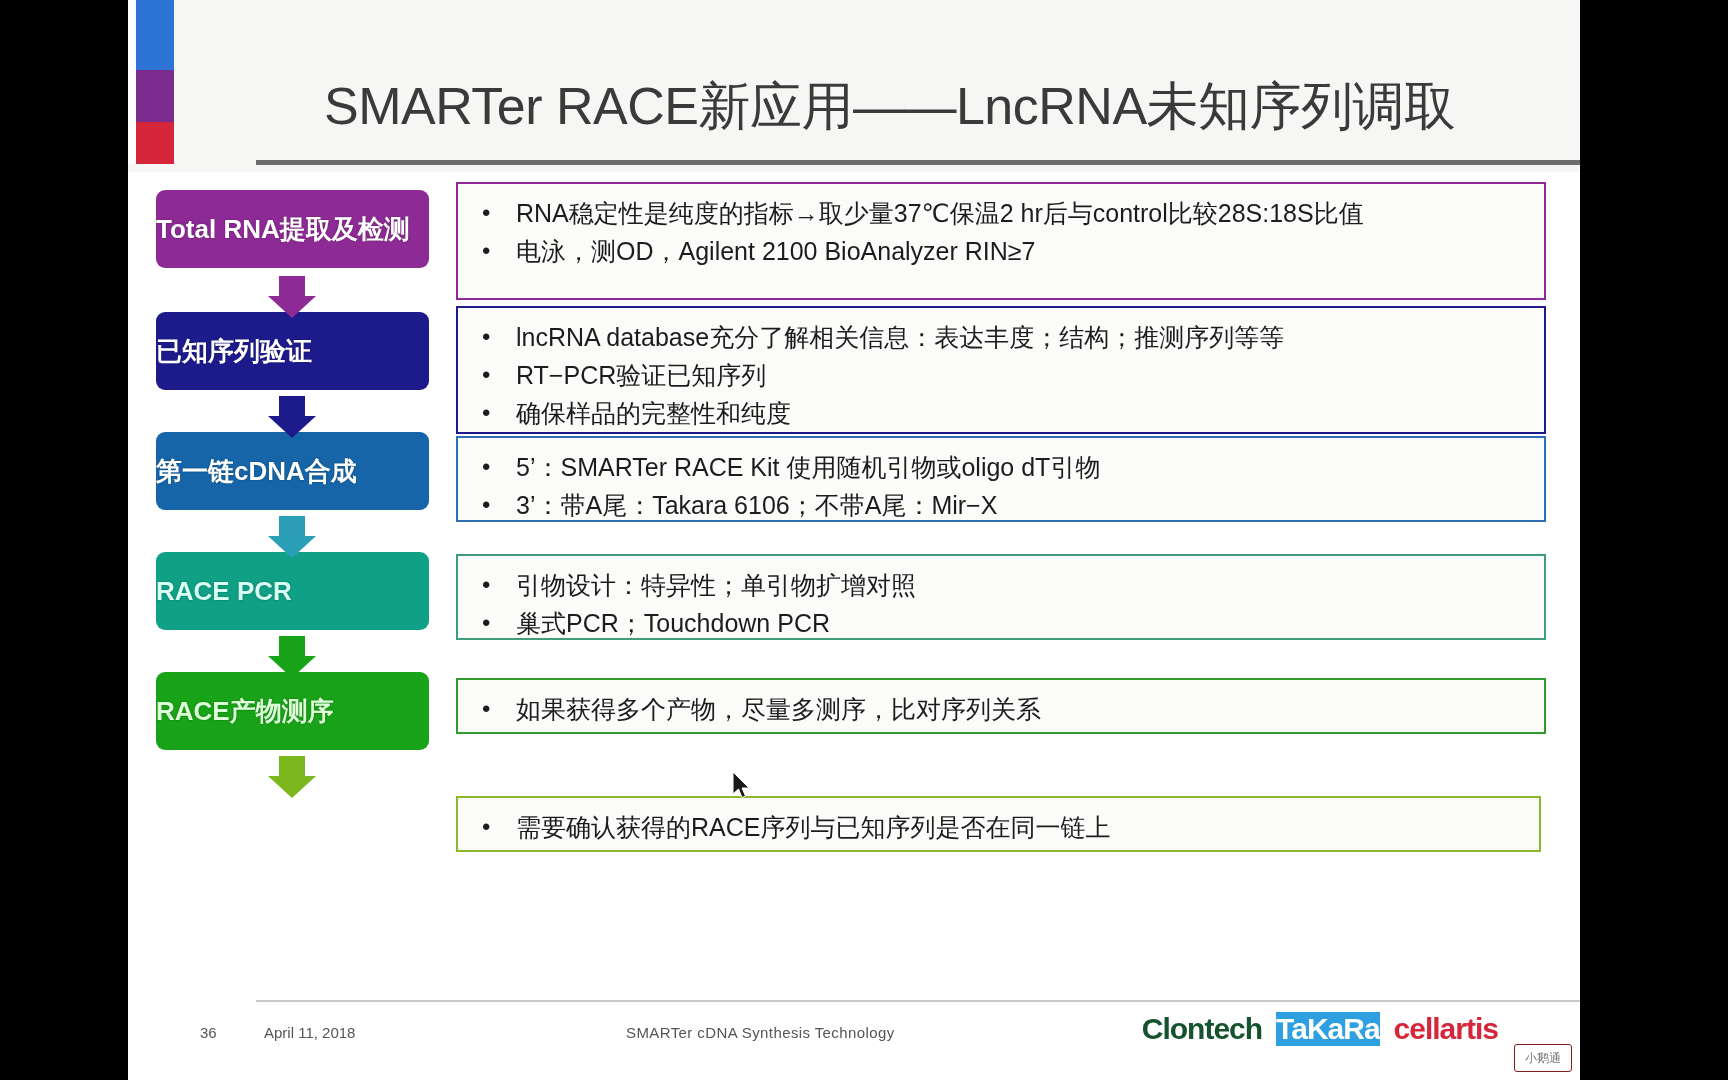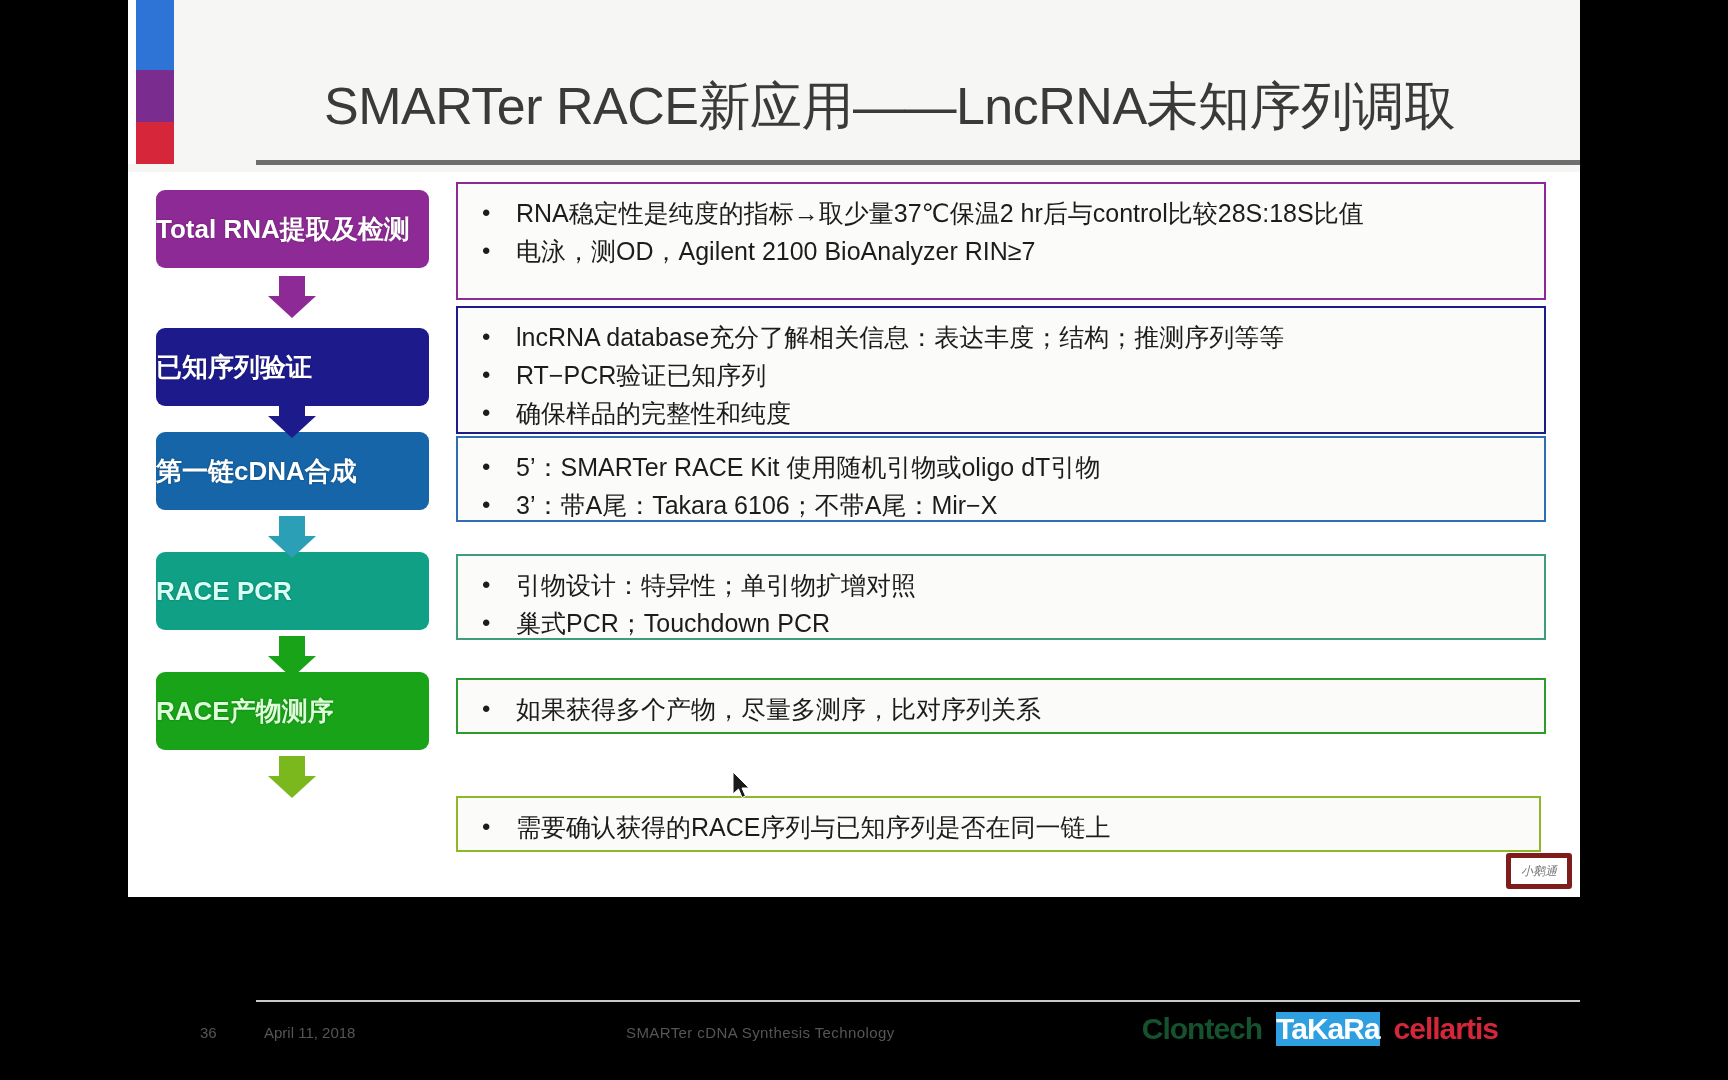--- a/index.html
+++ b/index.html
@@ -15,21 +15,21 @@
     background: #000;
   }
   
   .sidebar-black { position: absolute; top: 0; height: 1080px; background: #000; }
   .sidebar-left  { left: 0;   width: 128px; }
   .sidebar-right { right: 0;  width: 148px; }
 
   #slide {
     position: absolute;
     left: 128px; top: 0;
-    width: 1452px; height: 897px;
+    width: 1452px; height: 1080px;
     background: #ffffff;
   }
 
   
   .title-band {
     position: absolute; left: 0; top: 0; width: 1452px; height: 172px;
     background: #f6f6f4;
   }
   .title-accent { position: absolute; left: 0; width: 46px; }
   .accent-blue   { top: 0;   height: 70px;  background: #2d74d6; }
@@ -102,24 +102,24 @@
   .logo-clontech { font-size: 30px; font-weight: bold; color: #14532d; letter-spacing: -1px; }
   .logo-takara   { font-size: 30px; font-weight: bold; color: #ffffff; background: #2e9fe0; padding: 0 0; letter-spacing: -1px; text-align: center; }
   .logo-cellartis{ font-size: 30px; font-weight: bold; color: #d6273a; letter-spacing: -1px; }
 
   
   .cursor { position: absolute; left: 605px; top: 772px; width: 20px; height: 30px; }
 
   
   .watermark {
     position: absolute; right: 8px; bottom: 8px;
-    width: 56px; height: 26px; border: 5px solid #7f1d1d; border-radius: 3px;
+    width: 56px; height: 26px; border: 1px solid #7f1d1d; border-radius: 3px;
     background: rgba(255,255,255,0.82);
     display: flex; align-items: center; justify-content: center;
-    font-size: 12px; color: #777; font-style: italic;
+    font-size: 12px; color: #777;
   }
 </style>
 </head>
 <body>
 
 <div id="screen">
 
   <div class="sidebar-black sidebar-left"></div>
   <div class="sidebar-black sidebar-right"></div>
 
@@ -131,21 +131,21 @@
       <div class="title-accent accent-red"></div>
       <div class="accent-cap"></div>
       <div class="slide-title">SMARTer RACE新应用——LncRNA未知序列调取</div>
       <div class="title-rule"></div>
     </div>
 
     <div class="flow" id="flow-root">
         <div class="flow-box" style="top: 18px; background: linear-gradient(rgb(142, 42, 150) 0%, rgb(142, 42, 150) 100%); color: rgb(255, 255, 255);">
           <span>Total RNA提取及检测</span>
         </div>
-        <div class="flow-box" style="top: 156px; background: linear-gradient(rgb(29, 27, 140) 0%, rgb(29, 27, 140) 100%); color: rgb(255, 255, 255);">
+        <div class="flow-box" style="top: 140px; background: linear-gradient(rgb(29, 27, 140) 0%, rgb(29, 27, 140) 100%); color: rgb(255, 255, 255);">
           <span>已知序列验证</span>
         </div>
         <div class="flow-box" style="top: 260px; background: linear-gradient(rgb(21, 101, 168) 0%, rgb(21, 101, 168) 100%); color: rgb(255, 255, 255);">
           <span>第一链cDNA合成</span>
         </div>
         <div class="flow-box" style="top: 380px; background: linear-gradient(rgb(16, 160, 133) 0%, rgb(16, 160, 133) 100%); color: rgb(216, 255, 244);">
           <span>RACE PCR</span>
         </div>
         <div class="flow-box" style="top: 500px; background: linear-gradient(rgb(24, 163, 24) 0%, rgb(24, 163, 24) 100%); color: rgb(220, 255, 215);">
           <span>RACE产物测序</span>

